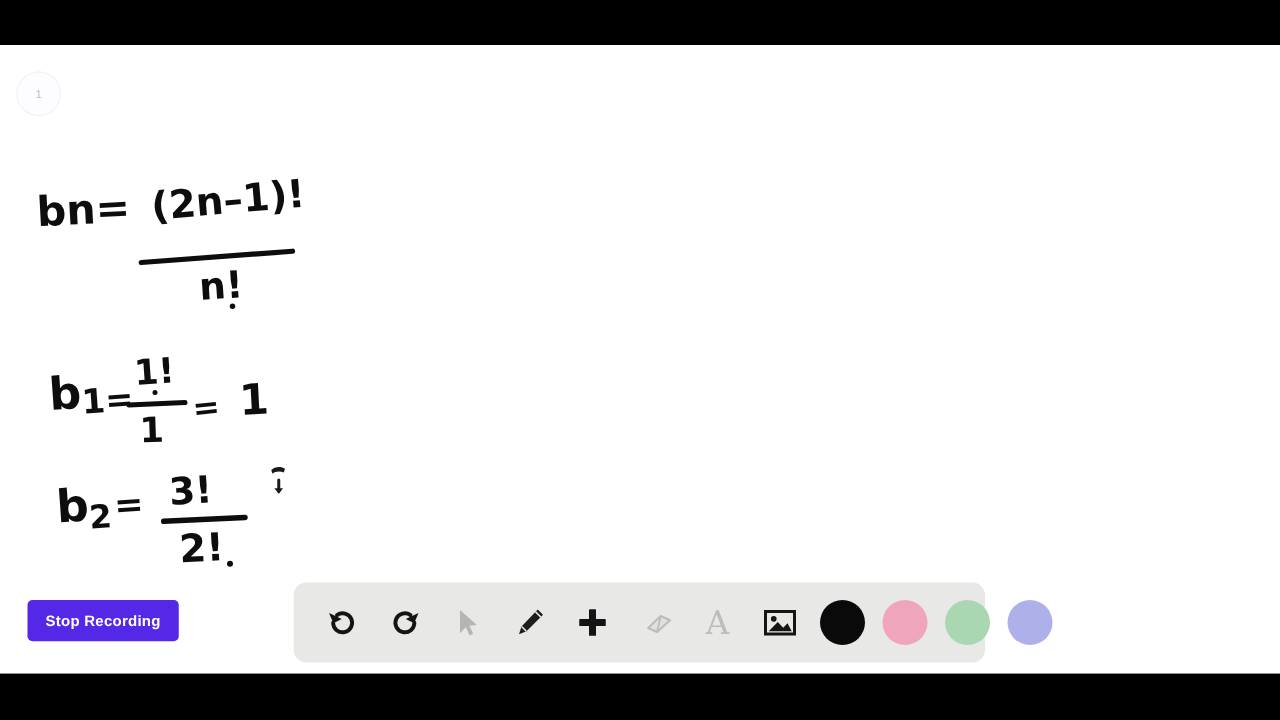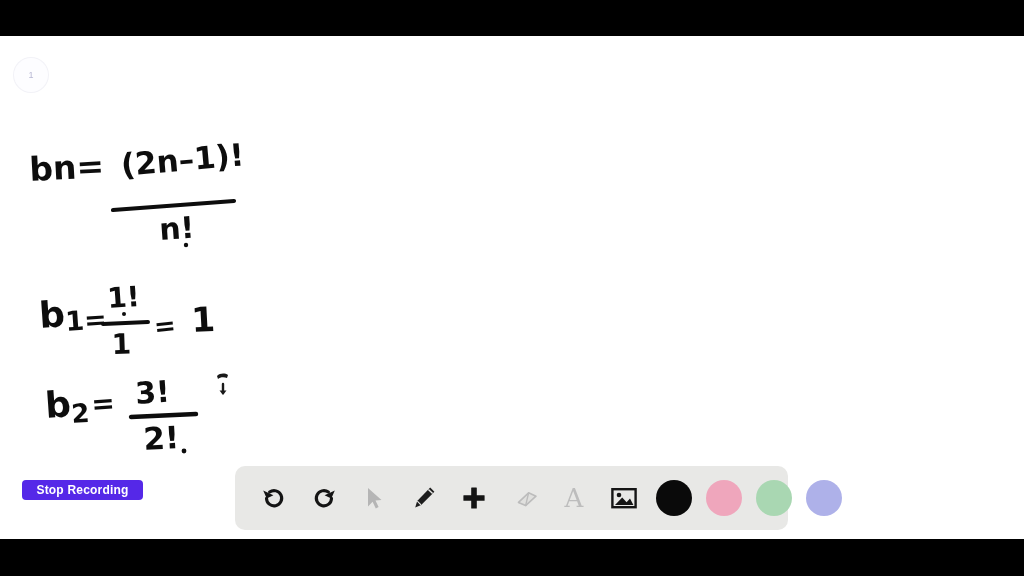--- a/index.html
+++ b/index.html
@@ -91,21 +91,21 @@
     left: 214px;
     top: 331px;
   }
 
   
   .stop-recording {
     position: absolute;
     left: 22px;
     top: 444px;
     width: 121px;
-    height: 20px;
+    height: 33px;
     background: #5528E8;
     border: none;
     border-radius: 4px;
     color: #ffffff;
     font-family: "Liberation Sans", sans-serif;
     font-size: 12px;
     font-weight: 700;
     letter-spacing: 0.2px;
     cursor: pointer;
     display: flex;

